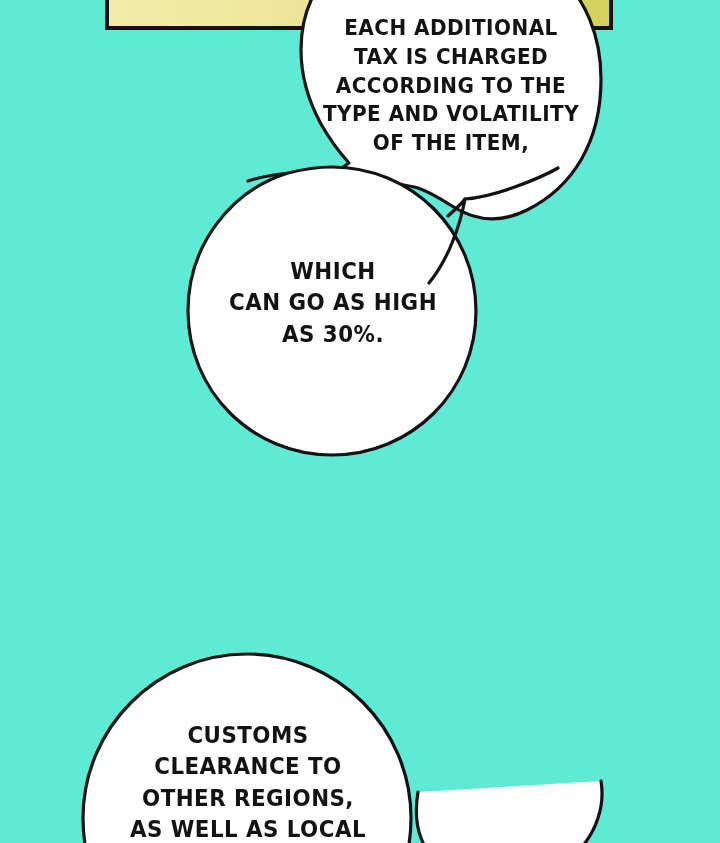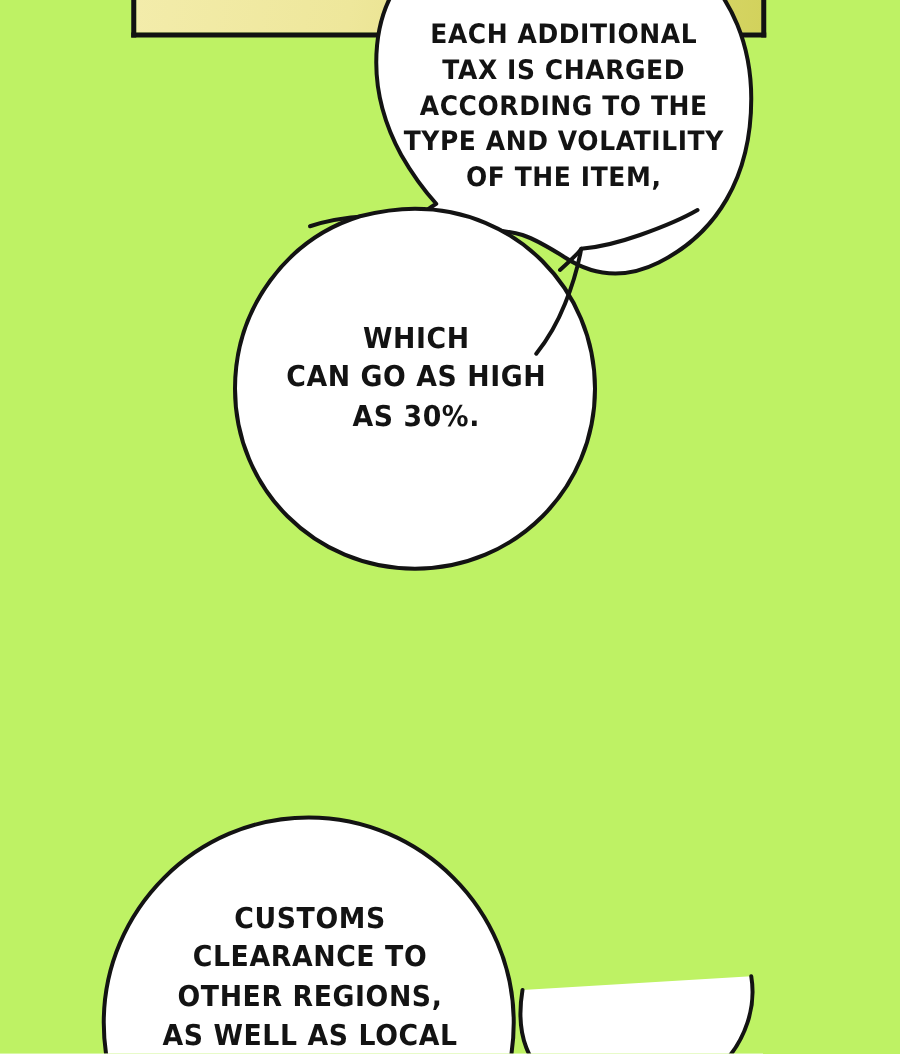--- a/index.html
+++ b/index.html
@@ -7,21 +7,21 @@
     padding: 0;
     background: #ffffff;
   }
   body {
     font-family: "DejaVu Sans", sans-serif;
   }
   #page {
     position: relative;
     width: 720px;
     height: 843px;
-    background: #bef264;
+    background: #5eead4;
     overflow: hidden;
   }
 
   
   .panel {
     position: absolute;
     box-sizing: border-box;
     border: 4px solid #121212;
     border-top: none;
   }

